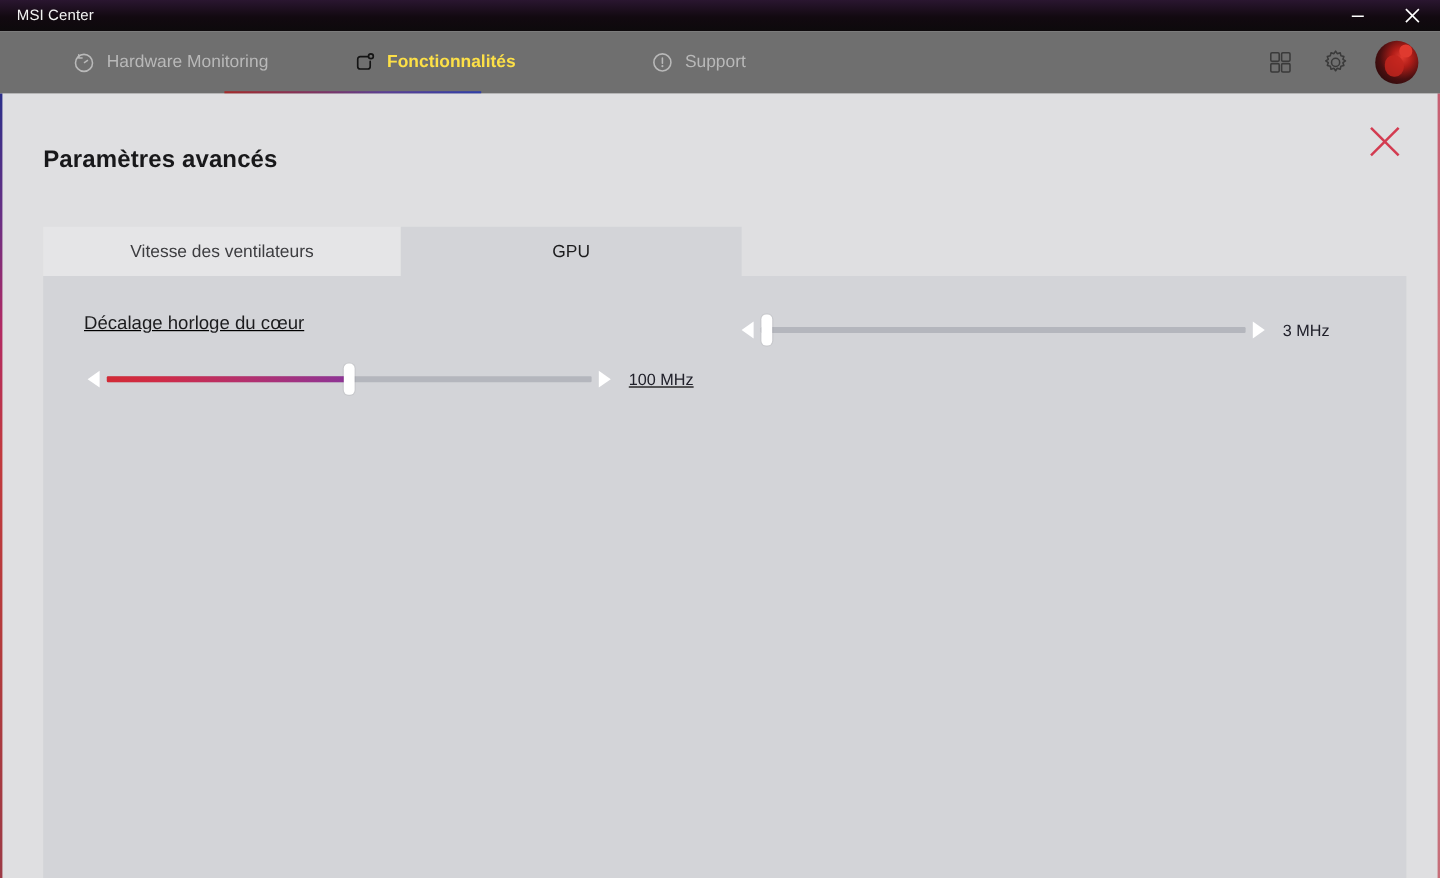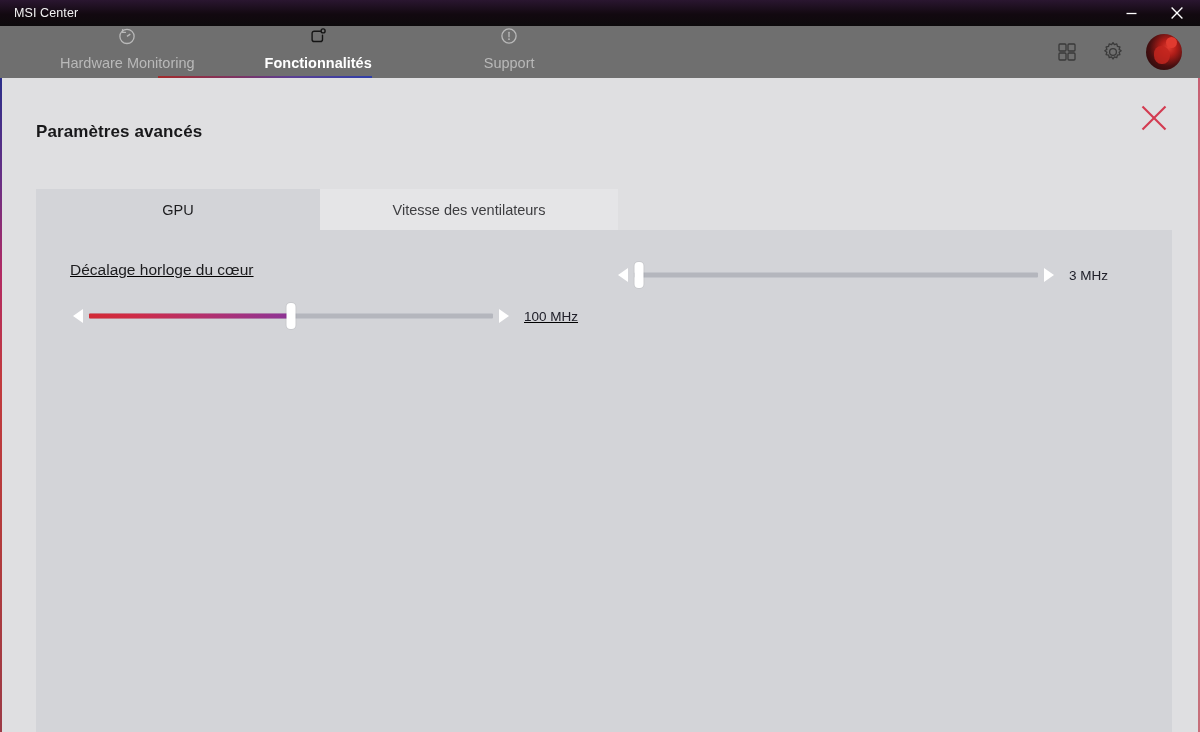--- a/index.html
+++ b/index.html
@@ -60,28 +60,27 @@
     align-items: center;
   }
   .nav-item {
     position: relative;
     height: 52px;
     display: flex;
     align-items: center;
     gap: 9px;
     padding: 0 0 0 0;
     white-space: nowrap;
-    flex-direction: column;
   }
   .nav-item .nav-label {
     font-size: 14.5px;
     color: #b9b9b9;
   }
   .nav-item.active .nav-label {
-    color: #ffffff;
+    color: #fde047;
     font-weight: bold;
   }
   .nav-icon { display: flex; align-items: center; justify-content: center; width: 20px; height: 20px; }
   .nav-icon svg { display: block; }
   .nav-item .nav-icon svg { stroke: #b9b9b9; }
   .nav-item.active .nav-icon svg { stroke: #141414; }
 
   .nav-underline {
     position: absolute;
     bottom: 0;
@@ -152,21 +151,21 @@
     top: 78px; left: 2px;
     width: 1196px;
     height: 654px;
     background: #dfdfe1;
   }
 
   .page-title {
     position: absolute;
     top: 44px;
     left: 34px;
-    font-size: 17px;
+    font-size: 20px;
     font-weight: bold;
     color: #18181a;
     letter-spacing: .1px;
   }
 
   .close-x {
     position: absolute;
     top: 20px;
     right: 24px;
     width: 40px;
@@ -371,25 +370,25 @@
     <div class="page-title">Paramètres avancés</div>
 
     <div class="close-x">
       <svg width="30" height="30" viewBox="0 0 30 30" aria-hidden="true">
         <line x1="3.5" y1="3.5" x2="26.5" y2="26.5" stroke="#d33b50" stroke-width="2.1"></line>
         <line x1="26.5" y1="3.5" x2="3.5" y2="26.5" stroke="#d33b50" stroke-width="2.1"></line>
       </svg>
     </div>
 
     <div class="tabstrip">
+      <div class="tab inactive">
+        <span>Vitesse des ventilateurs</span>
+      </div>
       <div class="tab active">
         <span>GPU</span>
-      </div>
-      <div class="tab inactive">
-        <span>Vitesse des ventilateurs</span>
       </div>
     </div>
 
     <div class="panel">
 
       <div class="slider-group core">
         <div class="slider-label">Décalage horloge du cœur</div>
         <div class="slider-row">
           <div class="arrow">
             <svg width="12" height="16" viewBox="0 0 12 16" aria-hidden="true">

